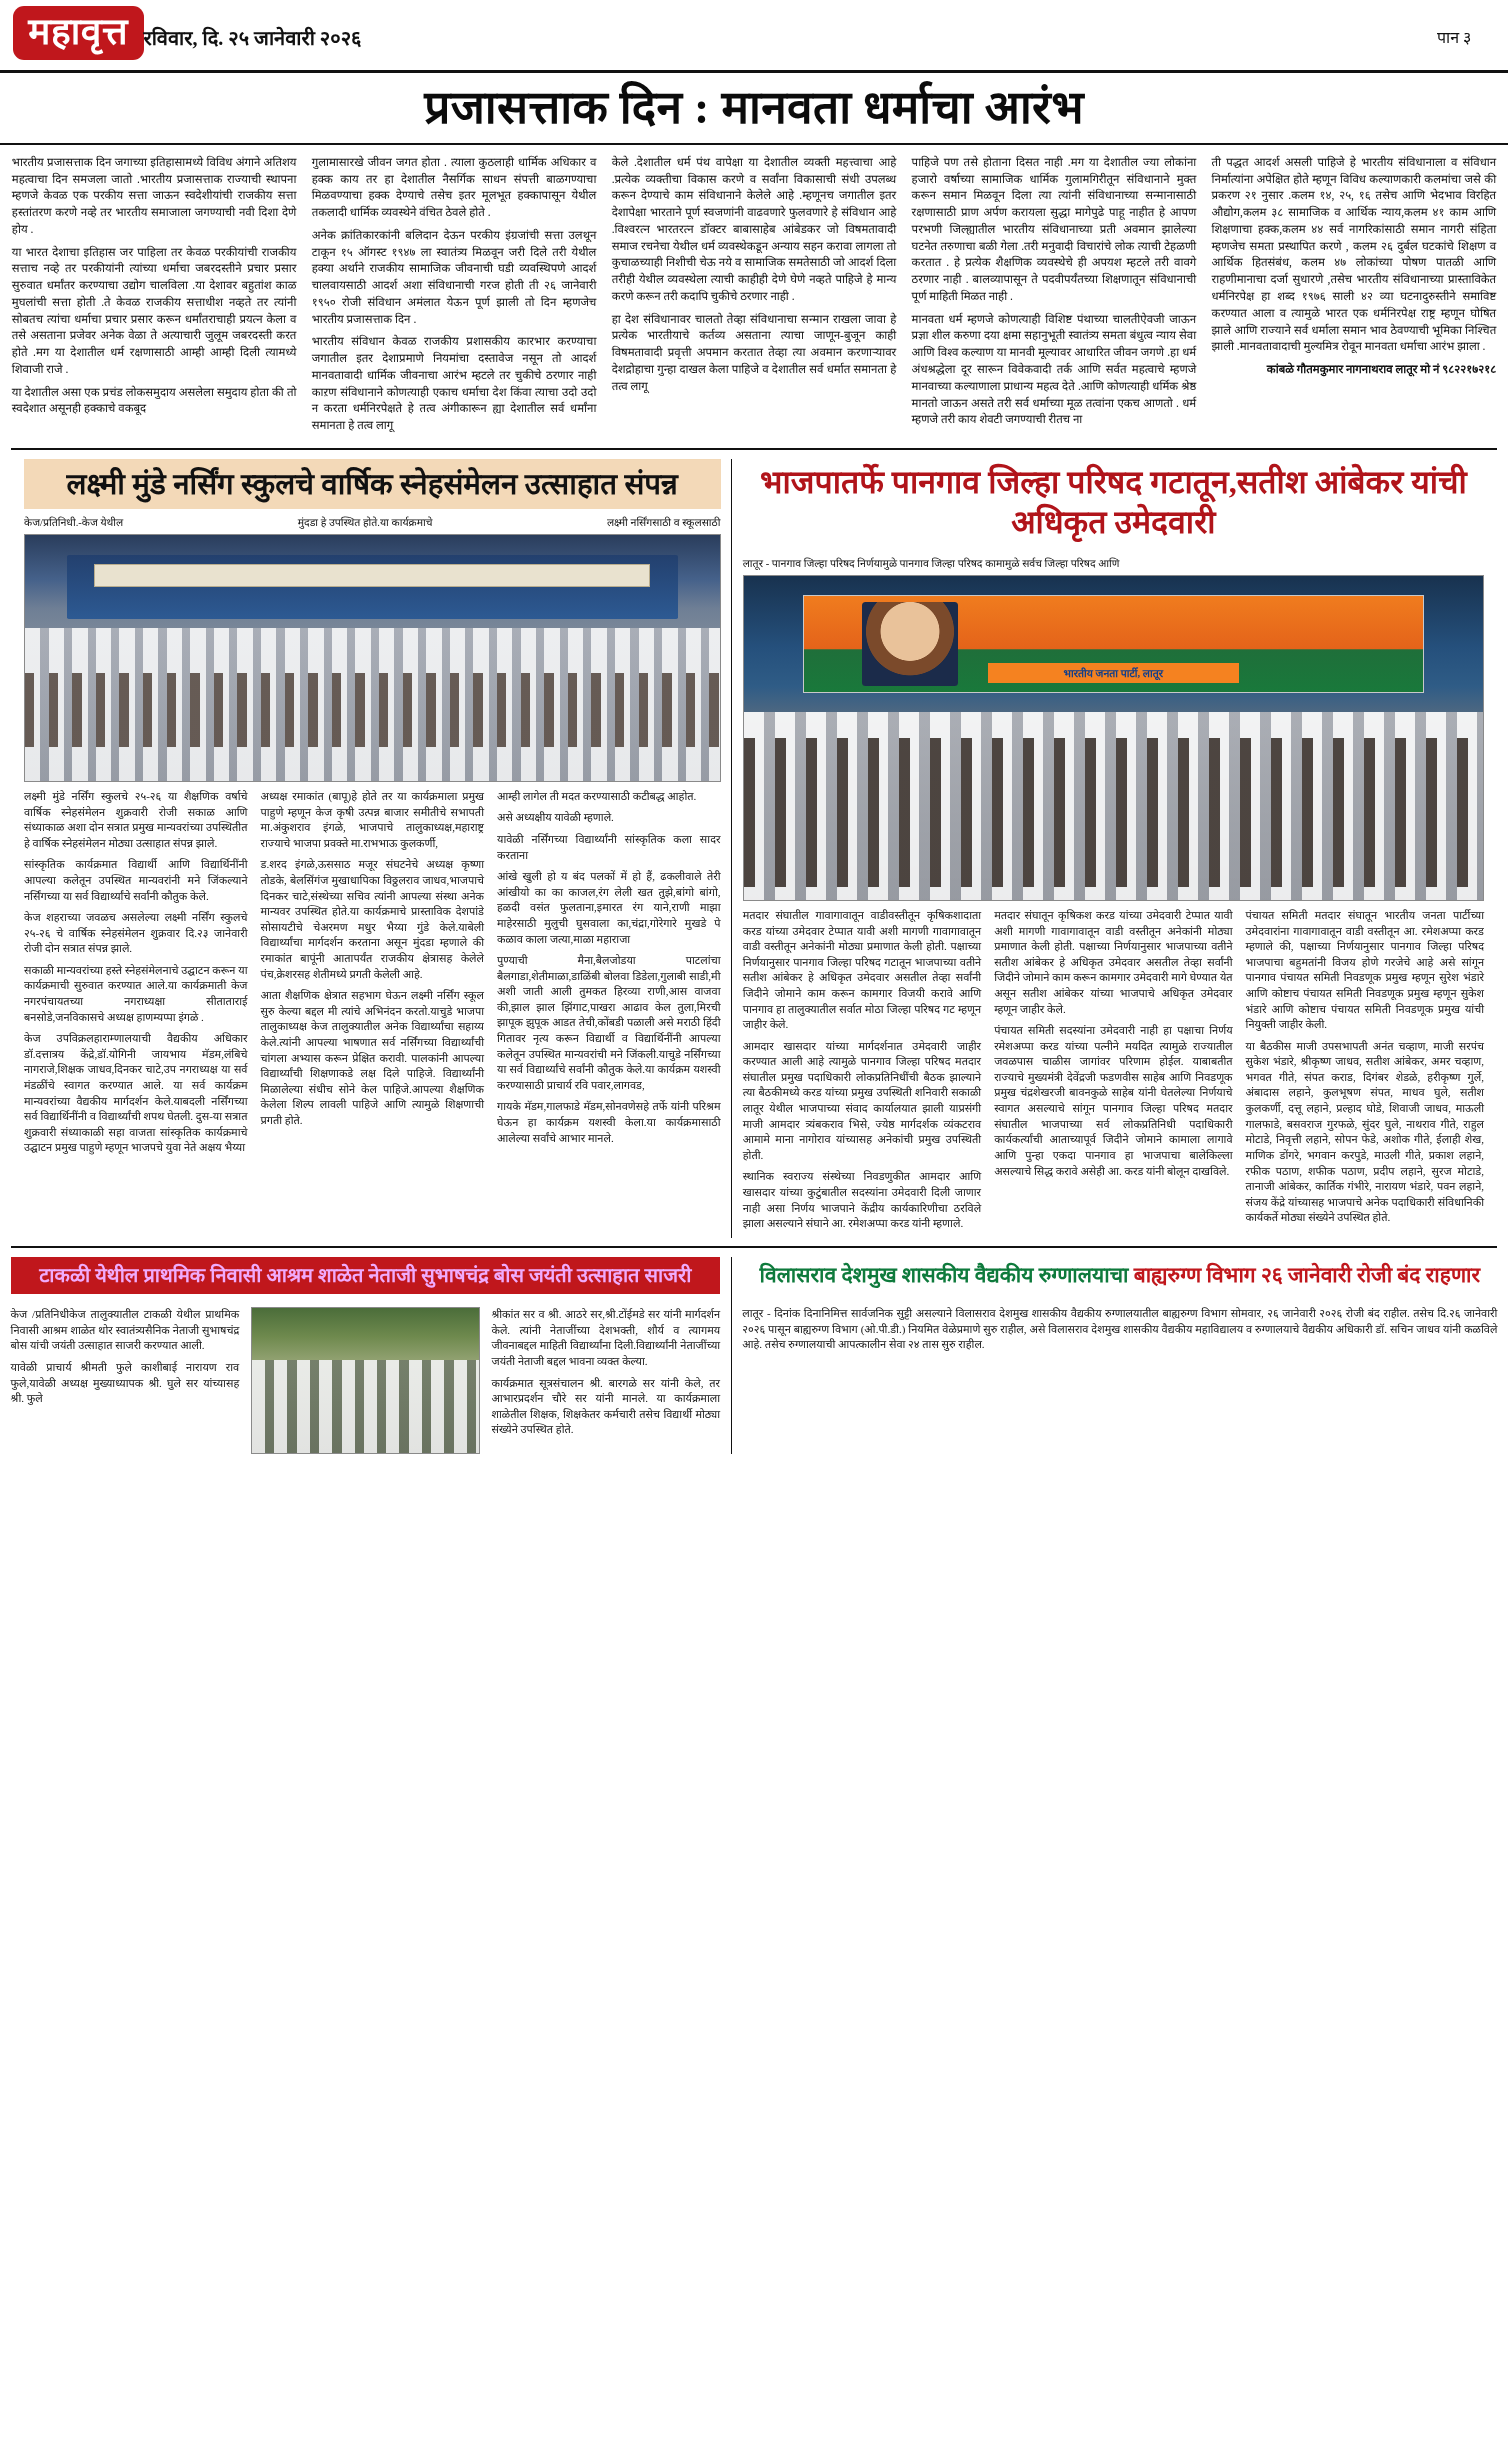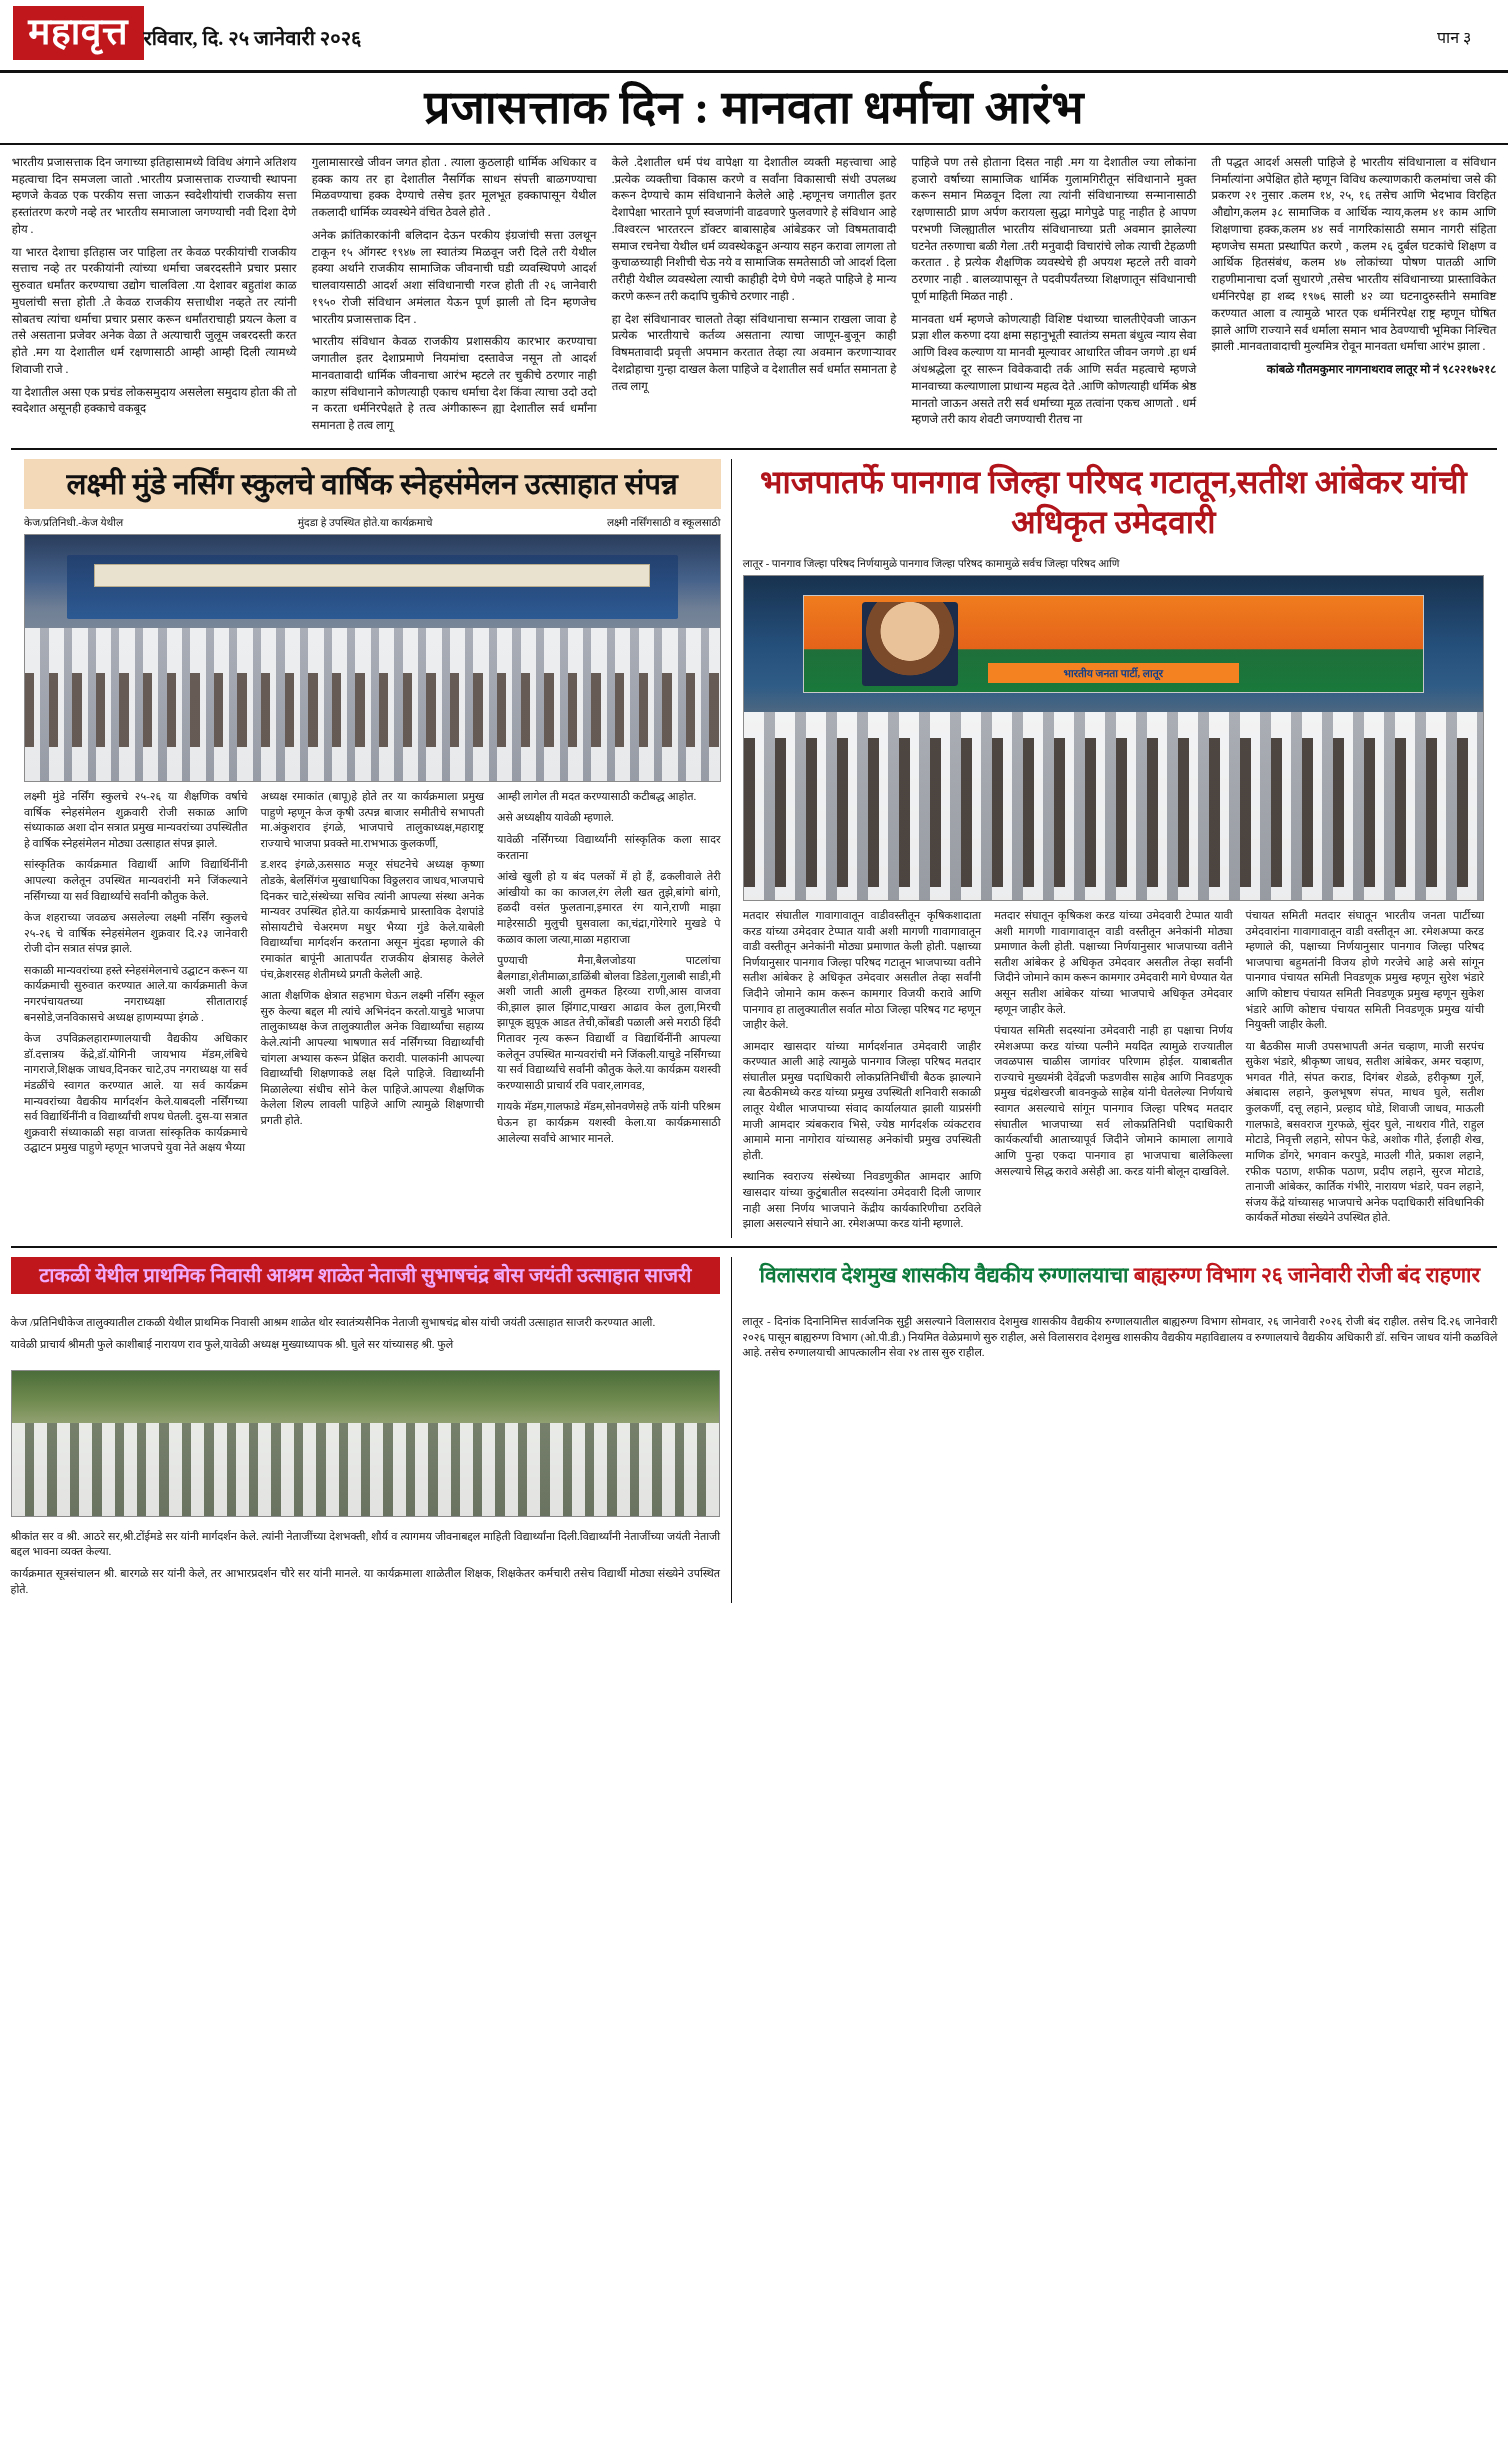--- a/index.html
+++ b/index.html
@@ -27,21 +27,21 @@
   }
   .logo-box {
     background: #c0171c;
     color: #fff;
     font-family: "Liberation Serif", serif;
     font-weight: bold;
     font-size: 37px;
     line-height: 1;
     padding: 7px 15.3px 10.6px 15.3px;
     letter-spacing: 0.6px;
-    border-radius: 0;
+    border-radius: 11px;
   }
   .masthead-center {
     flex: 1;
     font-size: 20px;
     font-family: "Liberation Serif", serif;
     font-weight: bold;
     color: #111;
     padding-top: 8.3px;
   }
   .masthead-right {
@@ -241,21 +241,21 @@
     color: #0e7a3c;
     font-family: "Liberation Serif", serif;
     font-weight: bold;
     font-size: 21px;
     line-height: 1.25;
     text-align: center;
     padding: 4.7px 3.5px;
   }
   .green-head .red { color:#c0171c; }
 
-  .bottom-cols { display:flex; gap:11.8px; margin-top:21px;flex-direction:column; }
+  .bottom-cols { display:flex; gap:11.8px; margin-top:13px; }
   .bottom-cols .col p { font-size:11px; line-height:1.42; }
   .photo-small { width:100%; height:147px; }
 
   .spacer { height: 9.4px; }
 </style>
 </head>
 <body>
 
 <div class="page">
 

